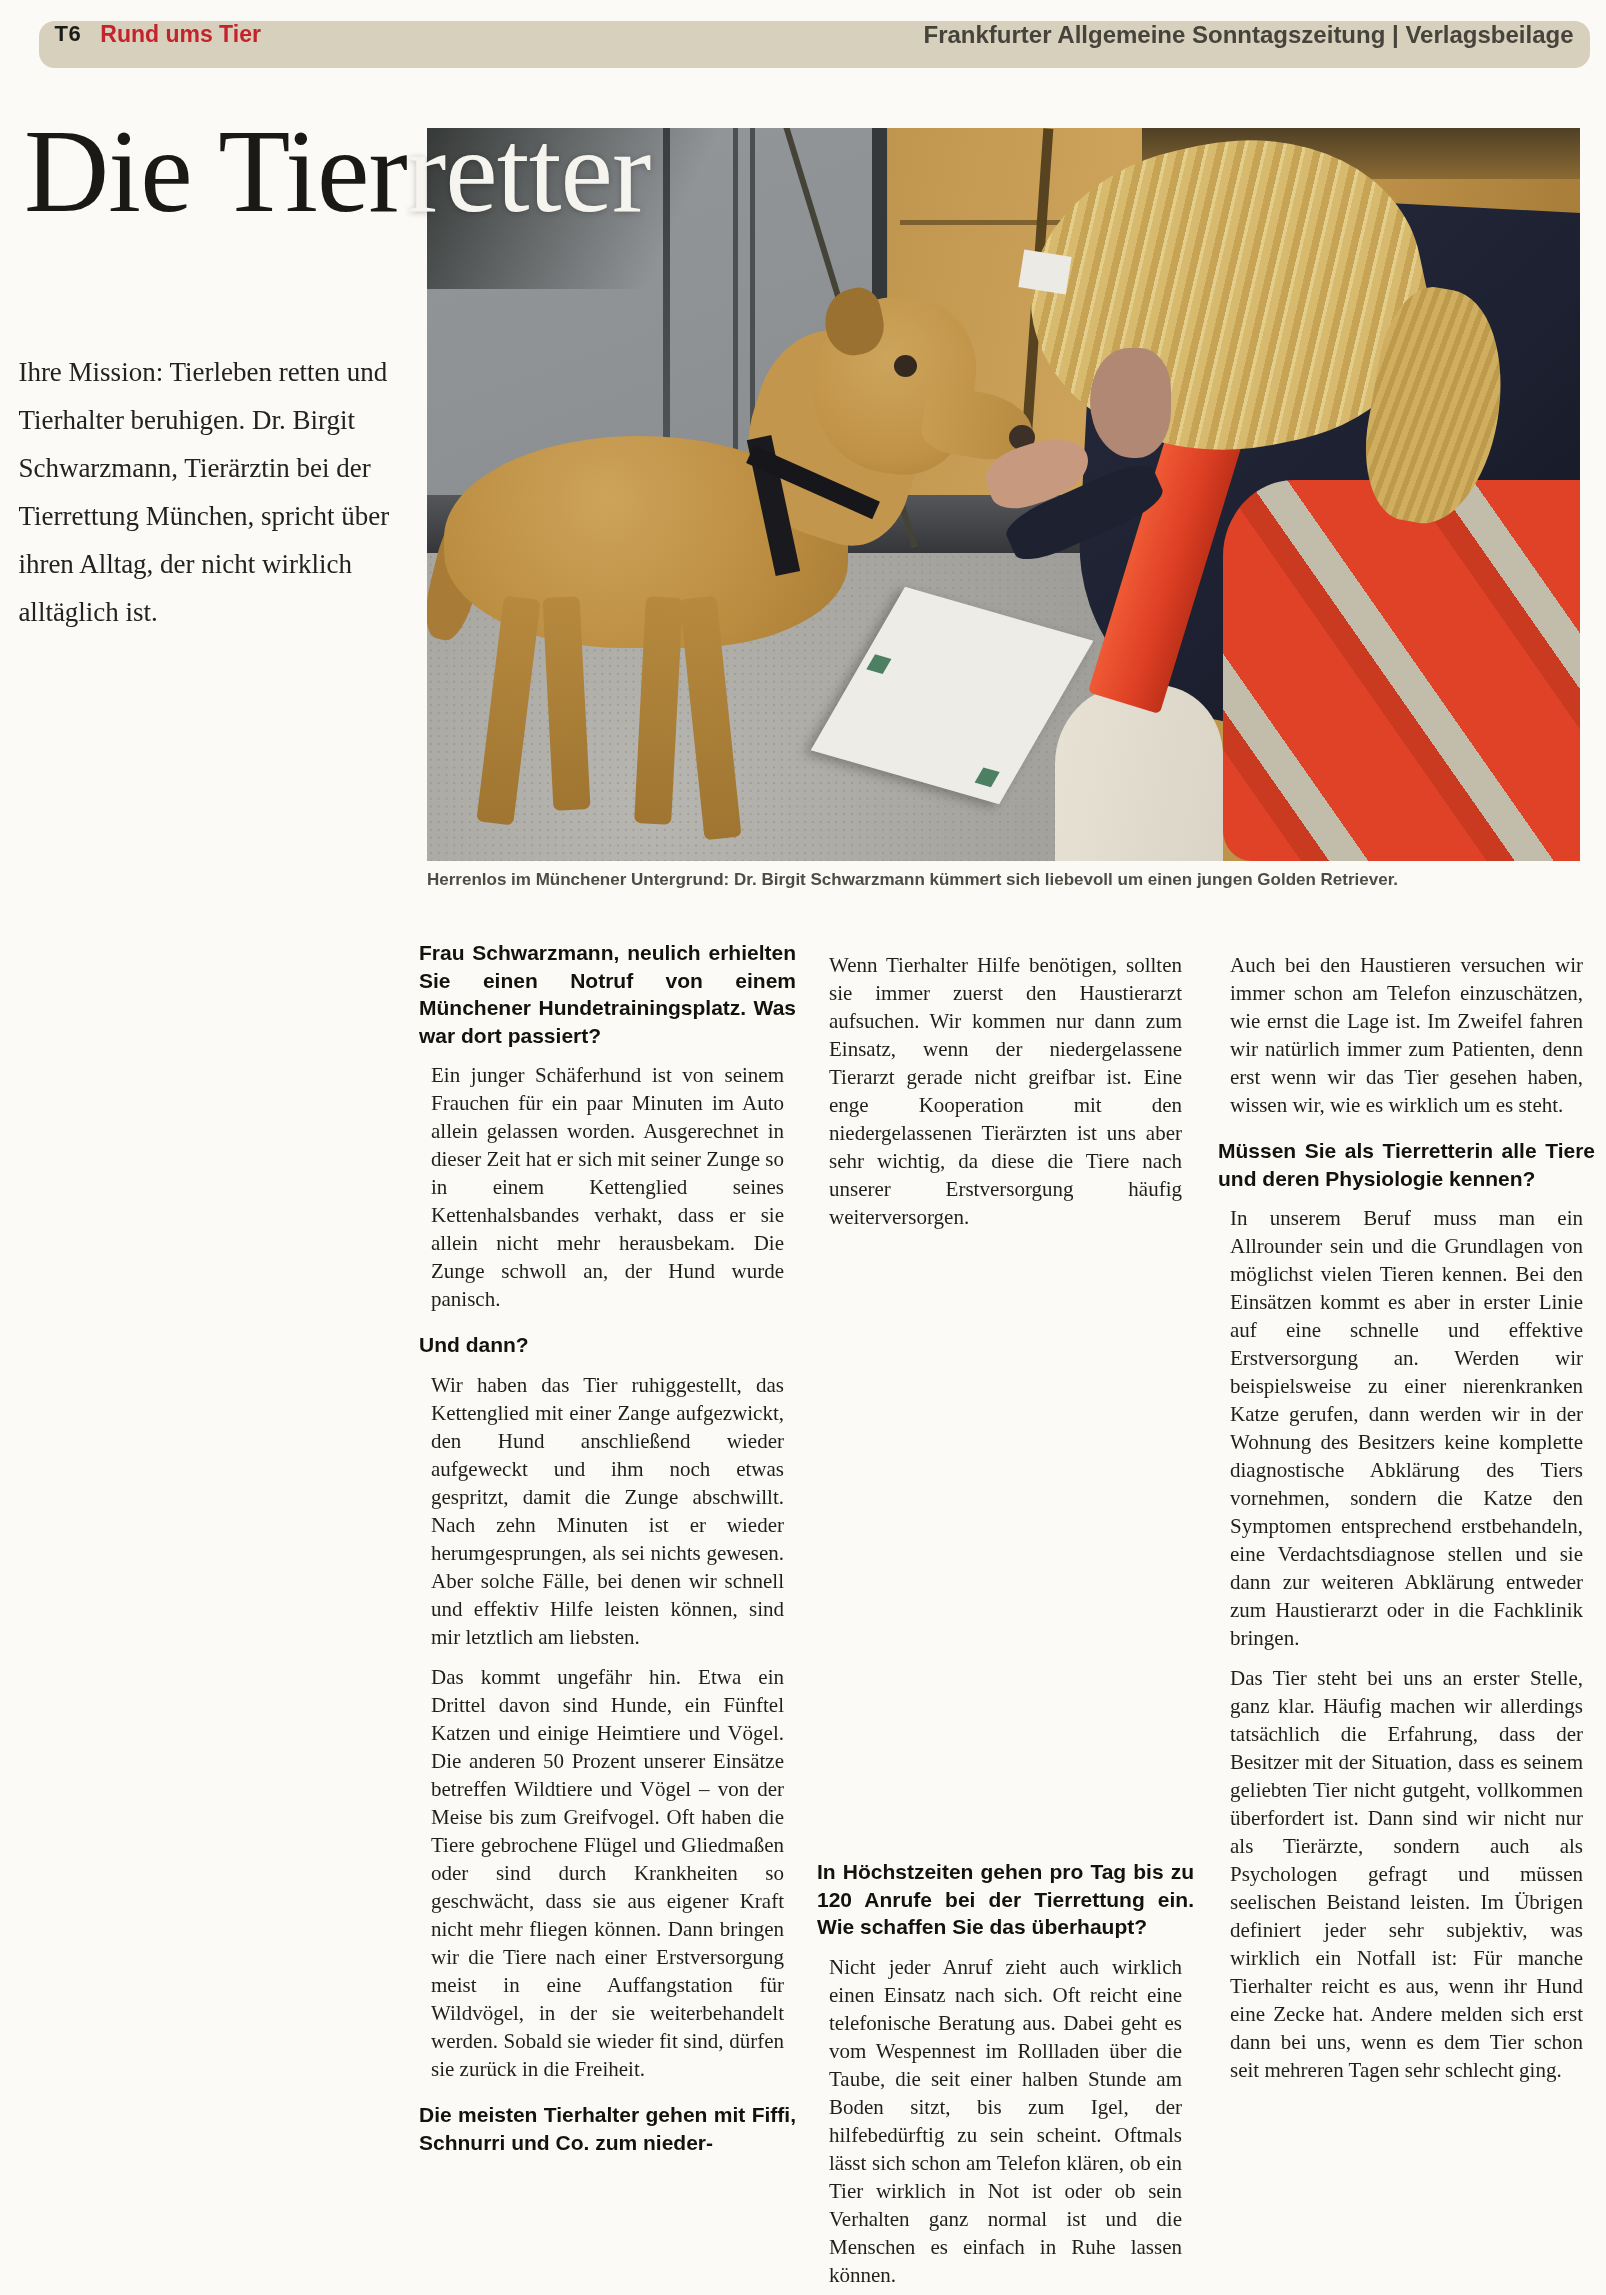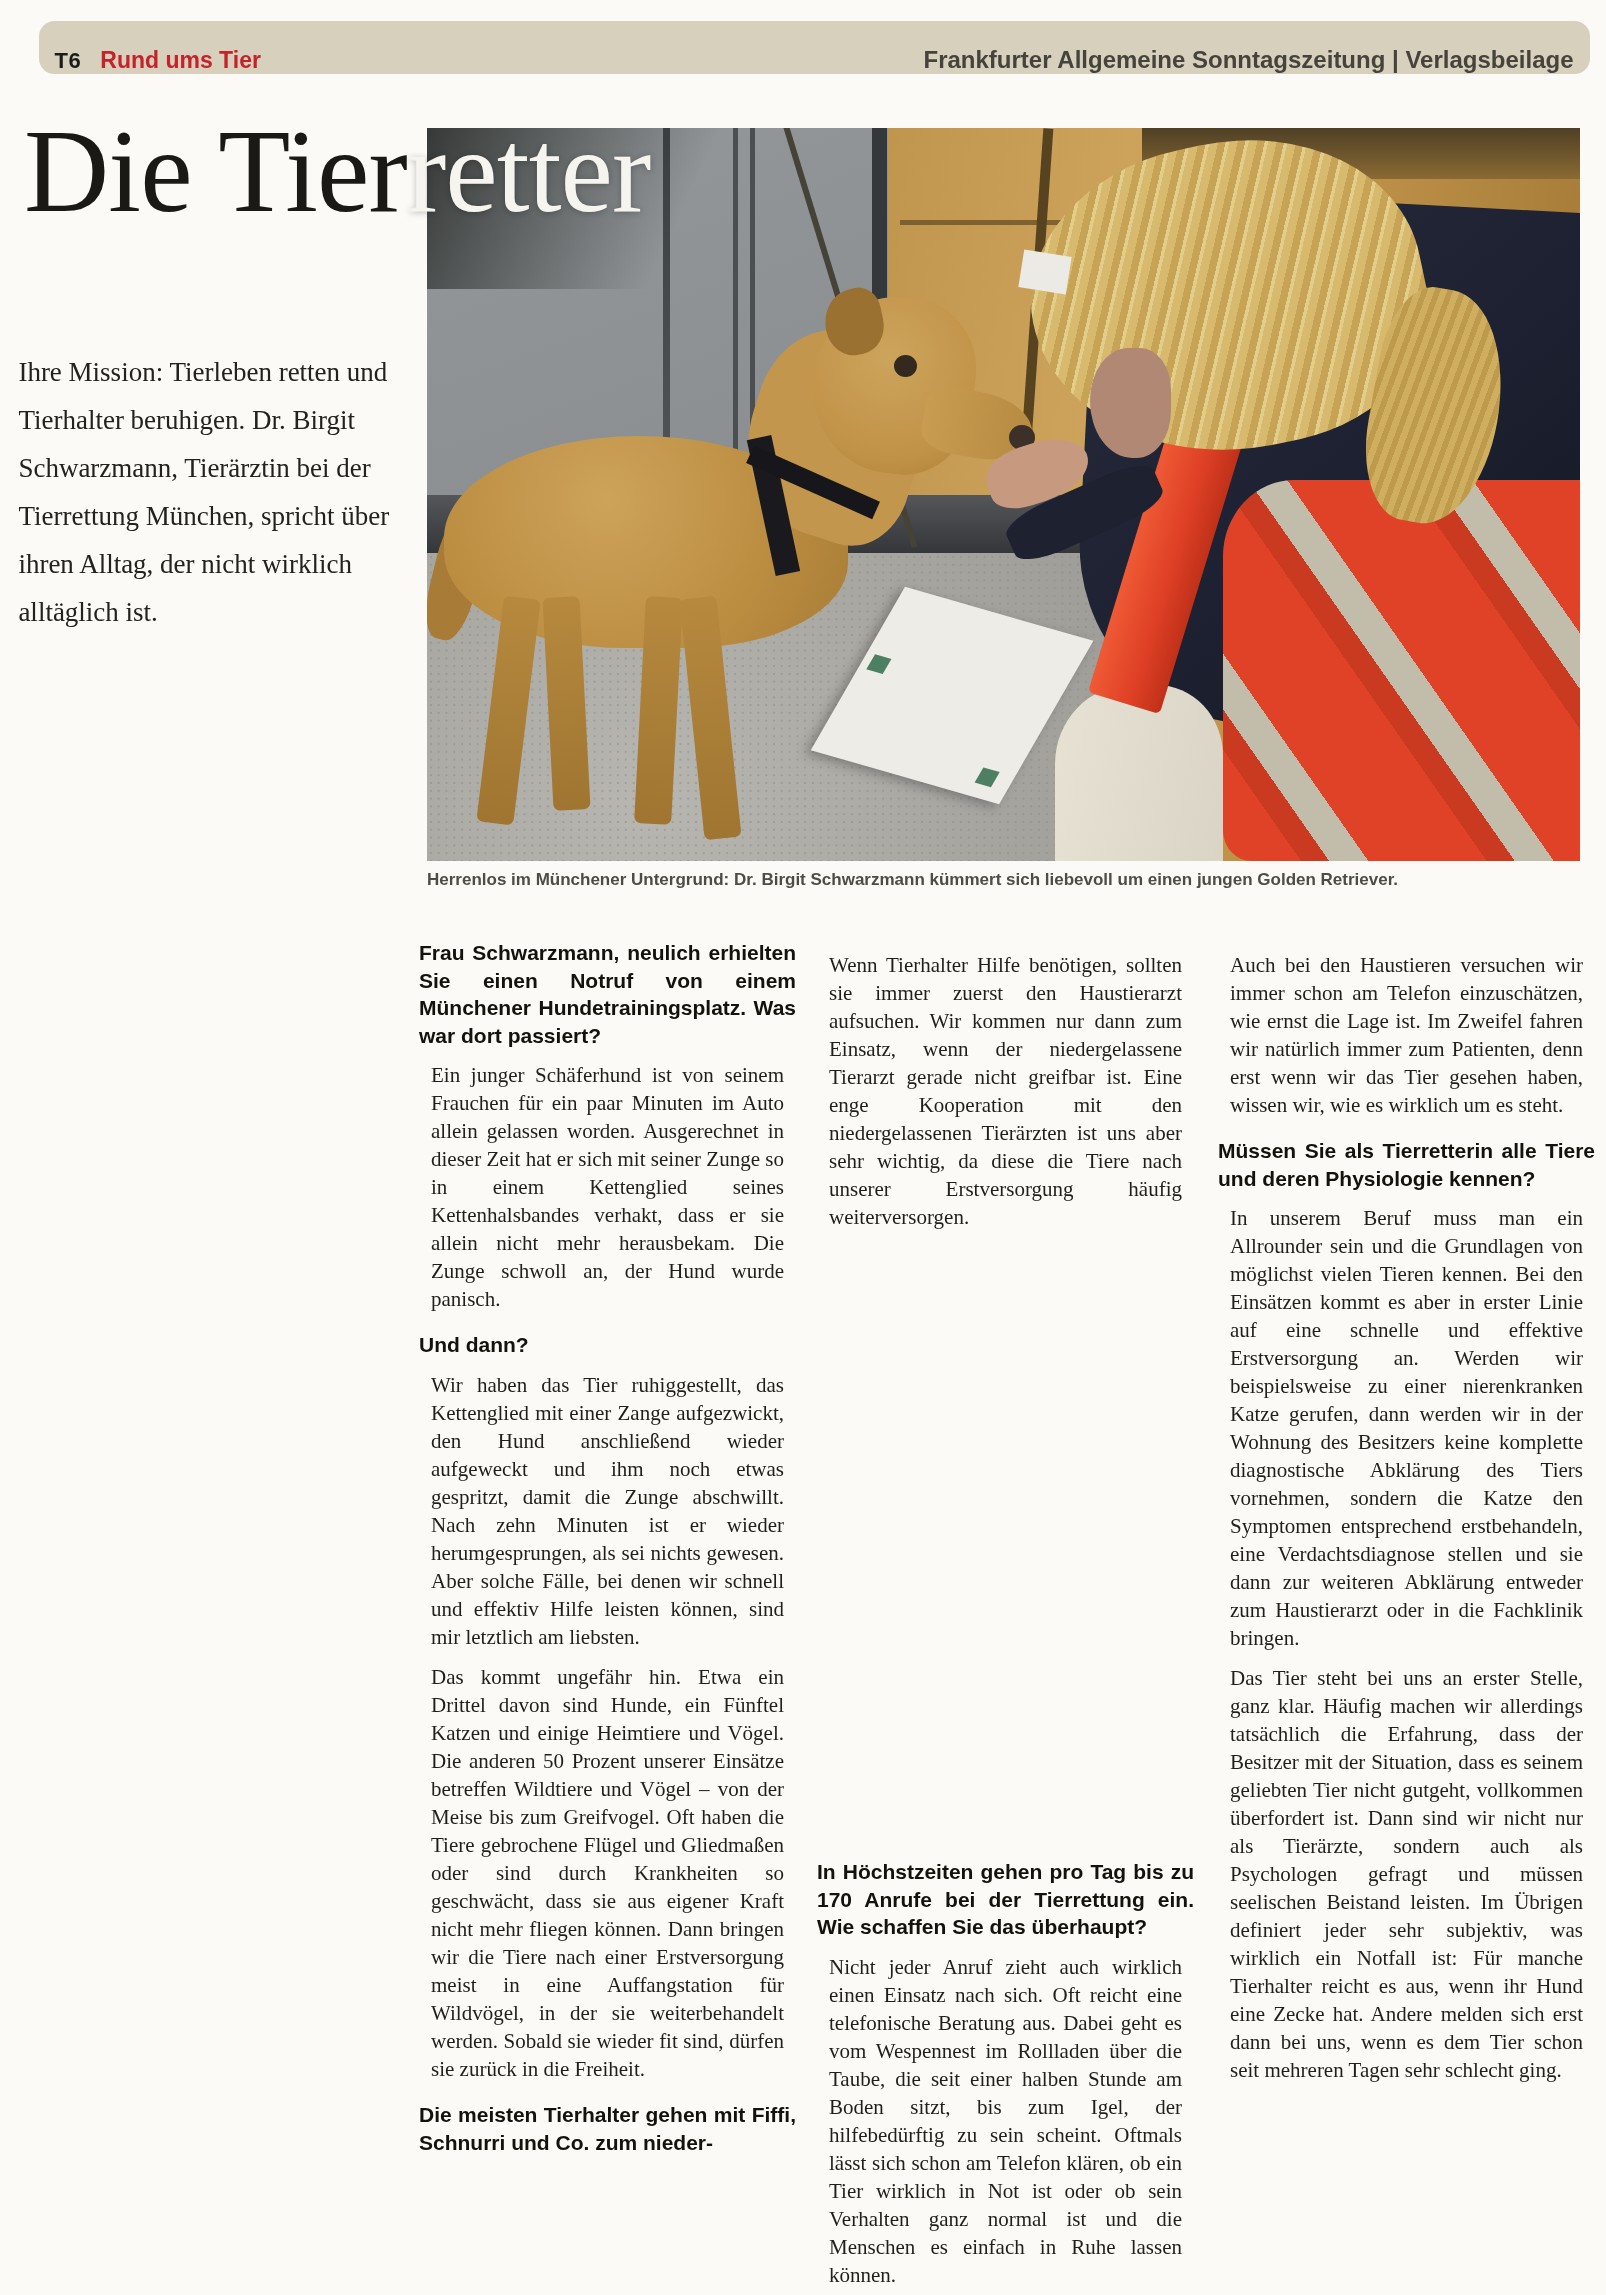--- a/index.html
+++ b/index.html
@@ -3,23 +3,23 @@
 <meta charset="utf-8">
 <style>
   html,body{margin:0;padding:0;}
   body{
     width:1607px;height:2326px;position:relative;overflow:hidden;
     background:#fbfaf6;
     font-family:"Liberation Serif", serif;
   }
   
   .topbar{
-    position:absolute;left:39px;top:21px;width:1551px;height:53px;
+    position:absolute;left:39px;top:21px;width:1551px;height:47px;
     background:#d7d0bd;border-radius:15.6px;
-    display:flex;align-items:flex-end;box-sizing:border-box;
+    display:flex;align-items:flex-start;box-sizing:border-box;
     padding:0 16.5px 0 15.6px;
     font-family:"Liberation Sans", sans-serif;
   }
   .topbar .pagenum{font-size:22px;font-weight:bold;color:#1b1b19;letter-spacing:0.5px;}
   .topbar .section{font-size:23px;font-weight:bold;color:#c4232b;margin-left:19px;}
   .topbar .masthead{margin-left:auto;font-size:24px;font-weight:bold;color:#45433b;}
   
   h1.headline{
     position:absolute;left:24px;top:110px;margin:0;z-index:5;
     font-family:Liberation Serif, serif;font-weight:normal;
@@ -195,21 +195,21 @@
     <h3 class="q">Frau Schwarzmann, neulich erhielten Sie einen Notruf von einem Münchener Hundetrainingsplatz. Was war dort passiert?</h3>
     <div class="a">Ein junger Schäferhund ist von seinem Frauchen für ein paar Minuten im Auto allein gelassen worden. Ausgerechnet in dieser Zeit hat er sich mit seiner Zunge so in einem Kettenglied seines Kettenhalsbandes verhakt, dass er sie allein nicht mehr herausbekam. Die Zunge schwoll an, der Hund wurde panisch.</div>
     <h3 class="q">Und dann?</h3>
     <div class="a">Wir haben das Tier ruhiggestellt, das Kettenglied mit einer Zange aufgezwickt, den Hund anschließend wieder aufgeweckt und ihm noch etwas gespritzt, damit die Zunge abschwillt. Nach zehn Minuten ist er wieder herumgesprungen, als sei nichts gewesen. Aber solche Fälle, bei denen wir schnell und effektiv Hilfe leisten können, sind mir letztlich am liebsten.</div>
     <div class="a">Das kommt ungefähr hin. Etwa ein Drittel davon sind Hunde, ein Fünftel Katzen und einige Heimtiere und Vögel. Die anderen 50 Prozent unserer Einsätze betreffen Wildtiere und Vögel – von der Meise bis zum Greifvogel. Oft haben die Tiere gebrochene Flügel und Gliedmaßen oder sind durch Krankheiten so geschwächt, dass sie aus eigener Kraft nicht mehr fliegen können. Dann bringen wir die Tiere nach einer Erstversorgung meist in eine Auffangstation für Wildvögel, in der sie weiterbehandelt werden. Sobald sie wieder fit sind, dürfen sie zurück in die Freiheit.</div>
     <h3 class="q">Die meisten Tierhalter gehen mit Fiffi, Schnurri und Co. zum nieder-</h3>
   </section>
 <section class="col col-2">
     <div class="a">Wenn Tierhalter Hilfe benötigen, sollten sie immer zuerst den Haustierarzt aufsuchen. Wir kommen nur dann zum Einsatz, wenn der niedergelassene Tierarzt gerade nicht greifbar ist. Eine enge Kooperation mit den niedergelassenen Tierärzten ist uns aber sehr wichtig, da diese die Tiere nach unserer Erstversorgung häufig weiterversorgen.</div>
     <div class="gap"></div>
-    <h3 class="q">In Höchstzeiten gehen pro Tag bis zu 170 Anrufe bei der Tierrettung ein. Wie schaffen Sie das überhaupt?</h3>
+    <h3 class="q">In Höchstzeiten gehen pro Tag bis zu 120 Anrufe bei der Tierrettung ein. Wie schaffen Sie das überhaupt?</h3>
     <div class="a">Nicht jeder Anruf zieht auch wirklich einen Einsatz nach sich. Oft reicht eine telefonische Beratung aus. Dabei geht es vom Wespennest im Rollladen über die Taube, die seit einer halben Stunde am Boden sitzt, bis zum Igel, der hilfebedürftig zu sein scheint. Oftmals lässt sich schon am Telefon klären, ob ein Tier wirklich in Not ist oder ob sein Verhalten ganz normal ist und die Menschen es einfach in Ruhe lassen können.</div>
   </section>
 <section class="col col-3">
     <div class="a">Auch bei den Haustieren versuchen wir immer schon am Telefon einzuschätzen, wie ernst die Lage ist. Im Zweifel fahren wir natürlich immer zum Patienten, denn erst wenn wir das Tier gesehen haben, wissen wir, wie es wirklich um es steht.</div>
     <h3 class="q">Müssen Sie als Tierretterin alle Tiere und deren Physiologie kennen?</h3>
     <div class="a">In unserem Beruf muss man ein Allrounder sein und die Grundlagen von möglichst vielen Tieren kennen. Bei den Einsätzen kommt es aber in erster Linie auf eine schnelle und effektive Erstversorgung an. Werden wir beispielsweise zu einer nierenkranken Katze gerufen, dann werden wir in der Wohnung des Besitzers keine komplette diagnostische Abklärung des Tiers vornehmen, sondern die Katze den Symptomen entsprechend erstbehandeln, eine Verdachtsdiagnose stellen und sie dann zur weiteren Abklärung entweder zum Haustierarzt oder in die Fachklinik bringen.</div>
     <div class="a">Das Tier steht bei uns an erster Stelle, ganz klar. Häufig machen wir allerdings tatsächlich die Erfahrung, dass der Besitzer mit der Situation, dass es seinem geliebten Tier nicht gutgeht, vollkommen überfordert ist. Dann sind wir nicht nur als Tierärzte, sondern auch als Psychologen gefragt und müssen seelischen Beistand leisten. Im Übrigen definiert jeder sehr subjektiv, was wirklich ein Notfall ist: Für manche Tierhalter reicht es aus, wenn ihr Hund eine Zecke hat. Andere melden sich erst dann bei uns, wenn es dem Tier schon seit mehreren Tagen sehr schlecht ging.</div>
   </section>
 
 

